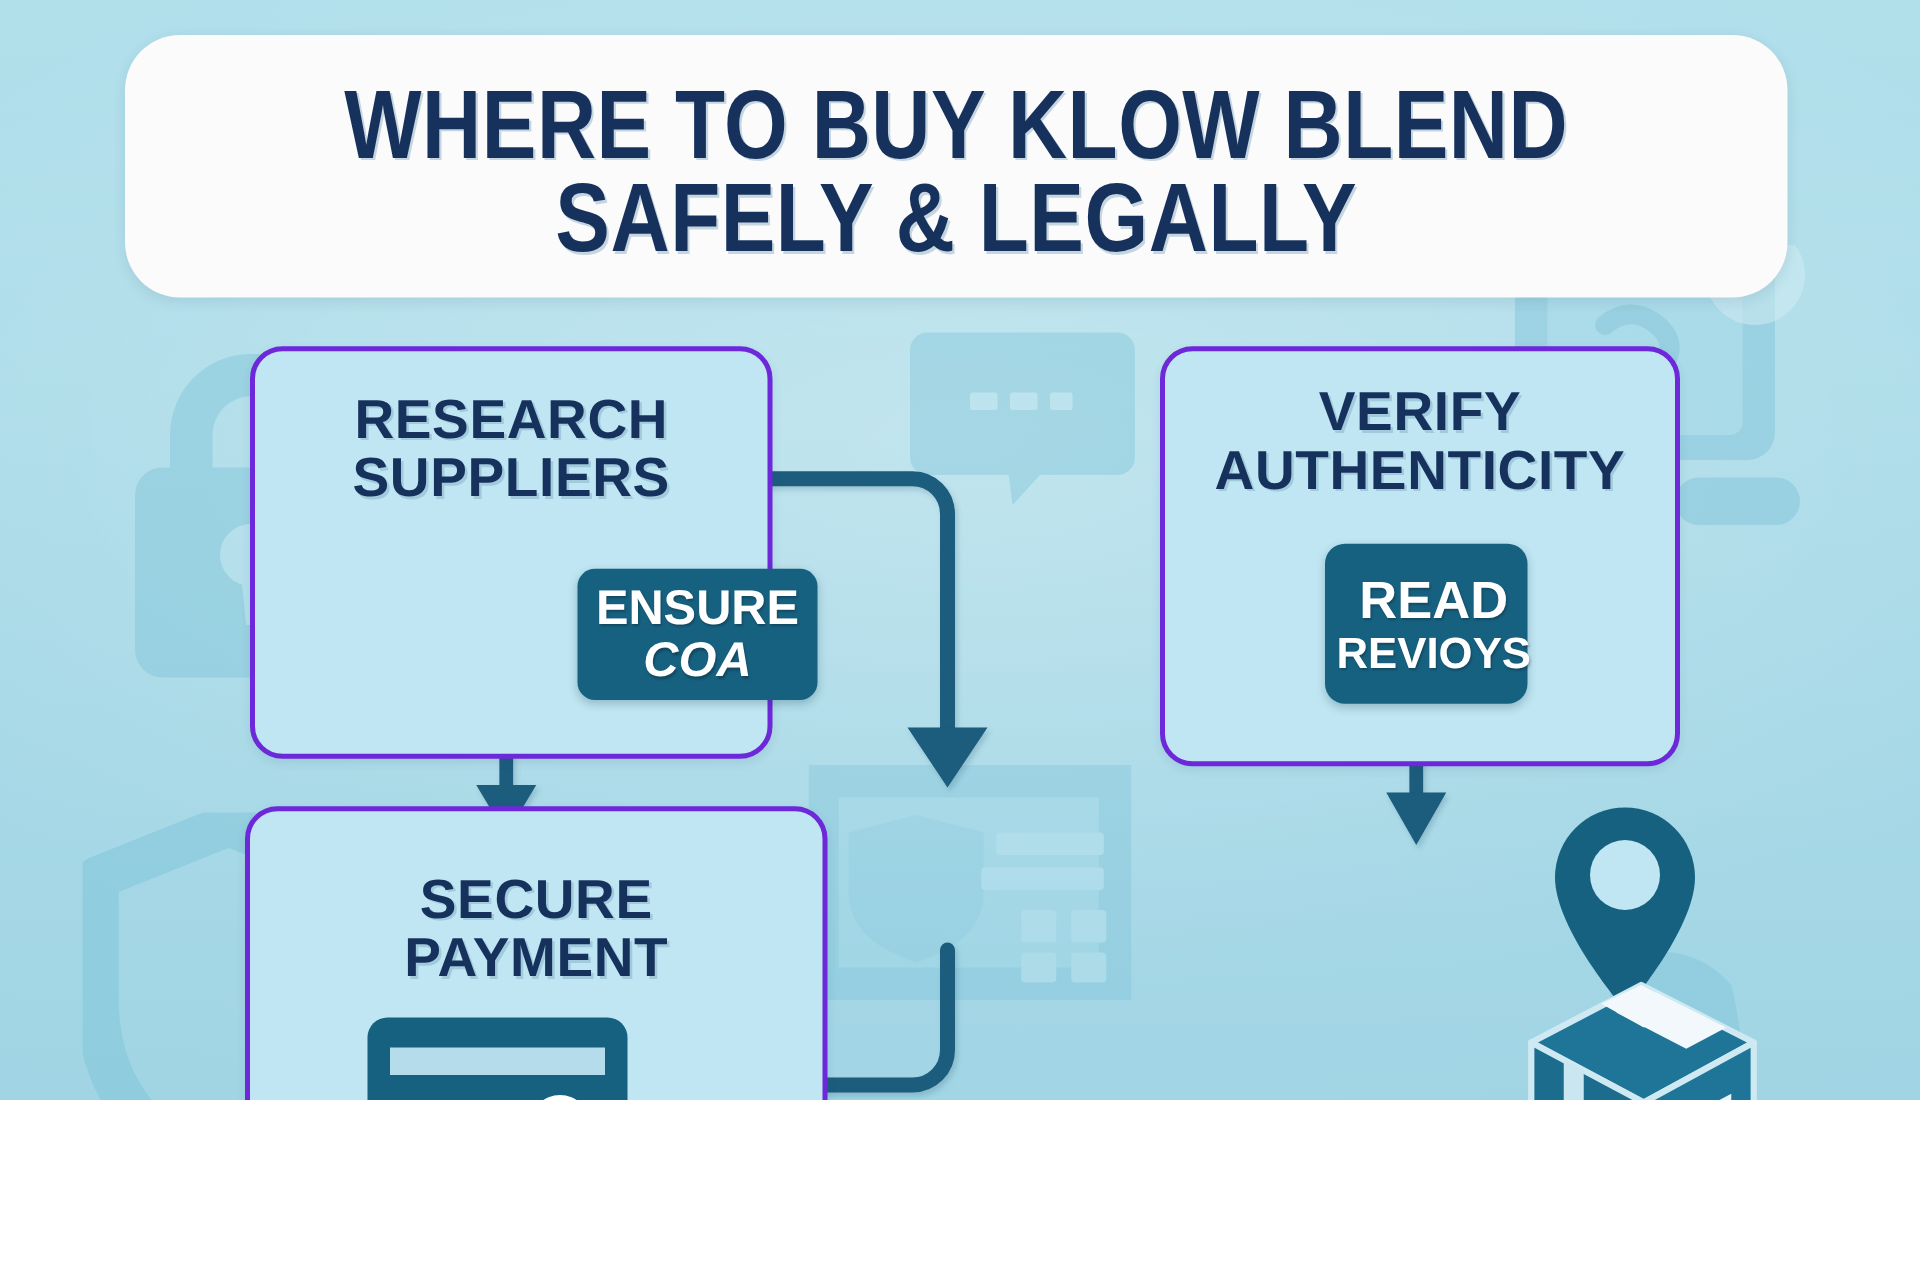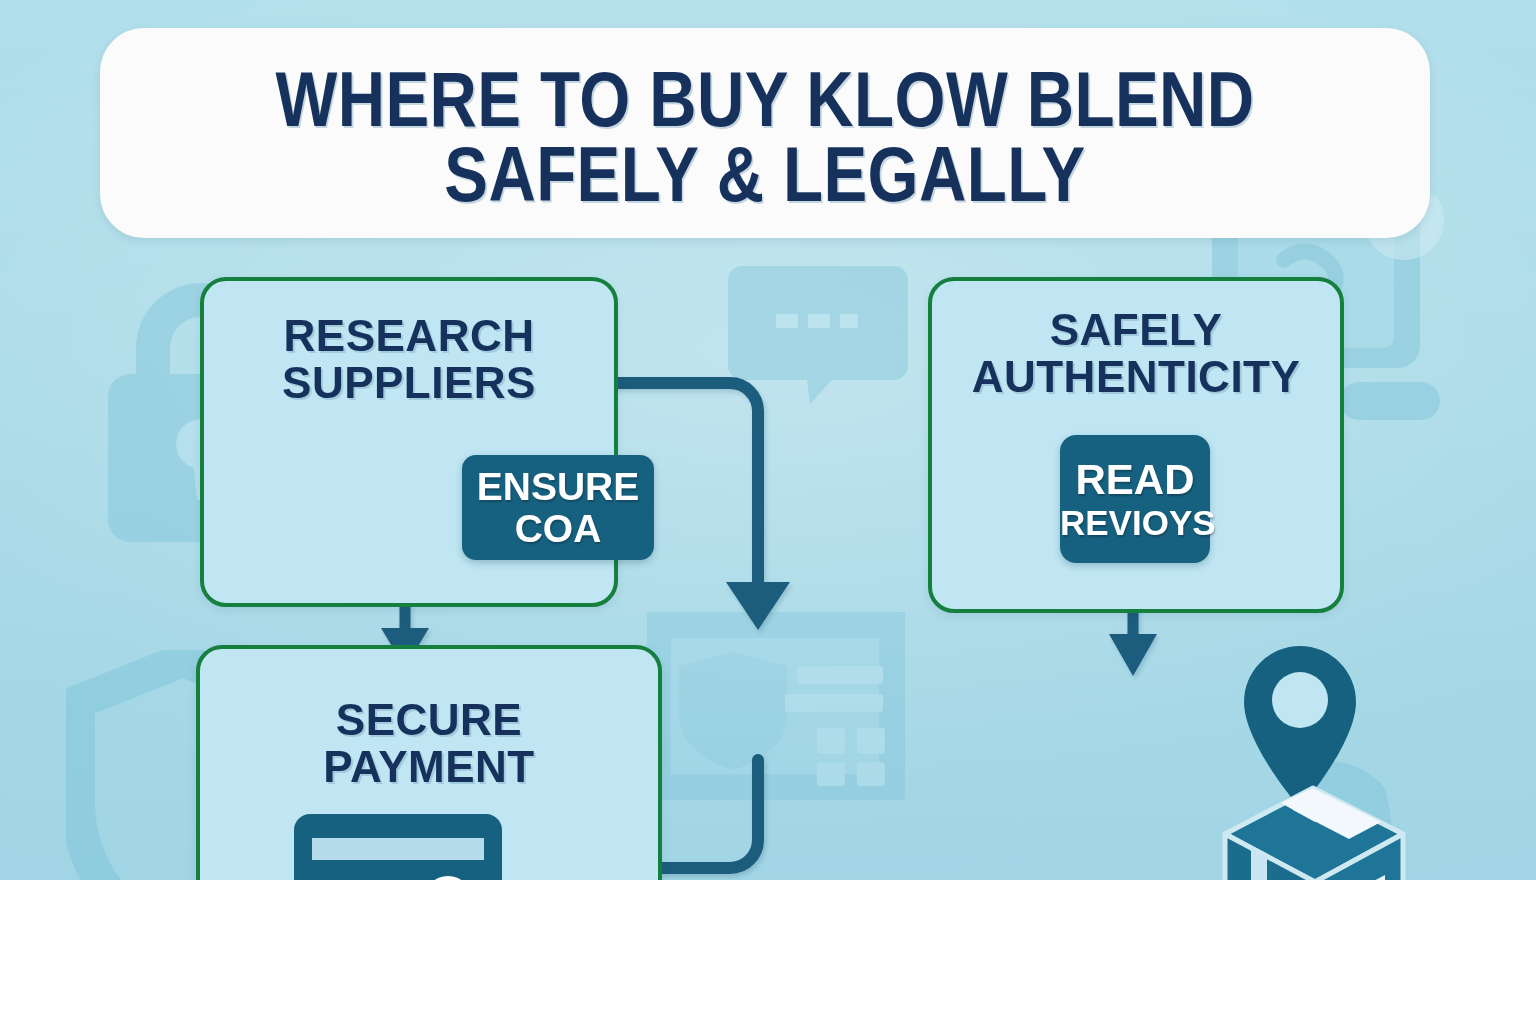--- a/index.html
+++ b/index.html
@@ -62,21 +62,21 @@
     transform: scaleX(0.84);
     transform-origin: center top;
     text-shadow: 2px 2px 0 rgba(120,160,185,0.40);
     white-space: pre-line;
   }
 
   
   .card {
     position: absolute;
     background: #bfe6f2;
-    border: 4px solid #15803d;
+    border: 4px solid #6d28d9;
     border-radius: 26px;
     box-shadow: 0 3px 8px rgba(25,70,100,0.10);
   }
   .card-title {
     position: absolute;
     left: 16px;
     right: 16px;
     text-align: center;
     color: #16325c;
     font-weight: bold;
@@ -101,42 +101,44 @@
   .badge {
     position: absolute;
     background: #176180;
     border-radius: 14px;
     color: #ffffff;
     text-align: center;
     box-shadow: 0 3px 7px rgba(15,60,85,0.25);
     display: flex;
     flex-direction: column;
     justify-content: center;
+    align-items: center;
   }
   .badge .l1 {
     font-weight: bold;
     font-size: 40px;
     line-height: 1.0;
     text-shadow: 1px 2px 2px rgba(0,0,0,0.25);
   }
   .badge .l2 {
     font-weight: bold;
     font-size: 40px;
     line-height: 1.0;
     text-shadow: 1px 2px 2px rgba(0,0,0,0.25);
   }
   #badge-coa {
     left: 462px; top: 455px; width: 192px; height: 105px;
   }
   #badge-coa .l1 { font-size: 39px; }
-  #badge-coa .l2 { font-size: 39px; margin-top: 3px; }
+  #badge-coa .l2 { font-size: 39px; margin-top: 3px; font-style: italic; }
 
   #badge-reviews {
     left: 1060px; top: 435px; width: 150px; height: 128px;
     border-radius: 16px;
+    padding-left: 12px;
   }
   #badge-reviews .l1 { font-size: 42px; }
   #badge-reviews .l2 { font-size: 35px; margin-top: 4px; }
 
   
   .card-icon { position: absolute; }
   #icon-search   { left: 296px; top: 432px; }
   #icon-card     { left: 292px; top: 812px; }
   #icon-package  { left: 1195px; top: 638px; }
 
@@ -262,21 +264,21 @@
       <rect x="2" y="2" width="208" height="126" rx="16" fill="#176180"></rect>
       <rect x="20" y="26" width="172" height="22" fill="#b4dceb"></rect>
       <rect x="28" y="72" width="44" height="11" fill="#b4dceb"></rect>
       <rect x="28" y="90" width="44" height="11" fill="#b4dceb"></rect>
       <circle cx="156" cy="88" r="24" fill="#ffffff"></circle>
       <path d="M156 70 l5 9 l10 -3 l-3 10 l9 5 l-9 5 l3 10 l-10 -3 l-5 9 l-5 -9 l-10 3 l3 -10 l-9 -5 l9 -5 l-3 -10 l10 3 z" fill="#176180"></path>
     </svg>
   </div>
 
   <div class="card" id="card-verify">
-    <div class="card-title">SAFELY
+    <div class="card-title">VERIFY
 AUTHENTICITY</div>
   </div>
 
   <div class="badge" id="badge-reviews">
     <span class="l1">READ</span>
     <span class="l2">REVIOYS</span>
   </div>
 
 
   <div class="card-icon" id="icon-package">

